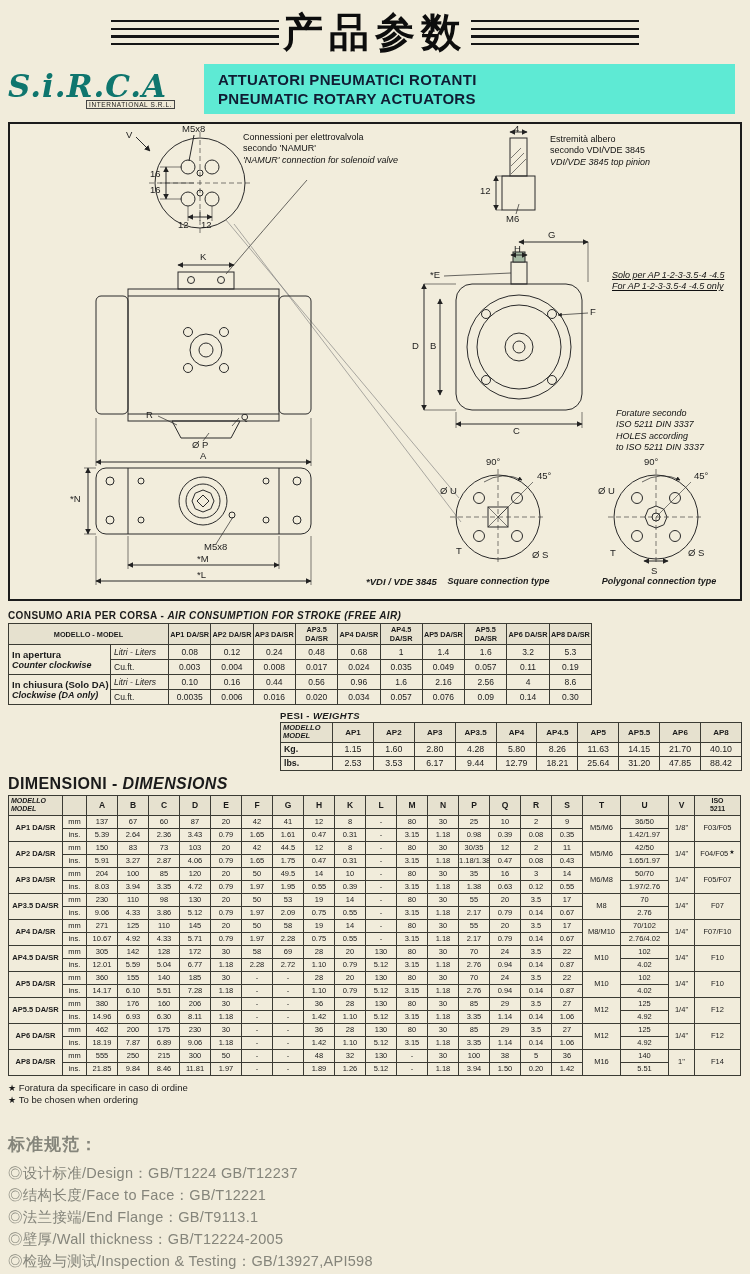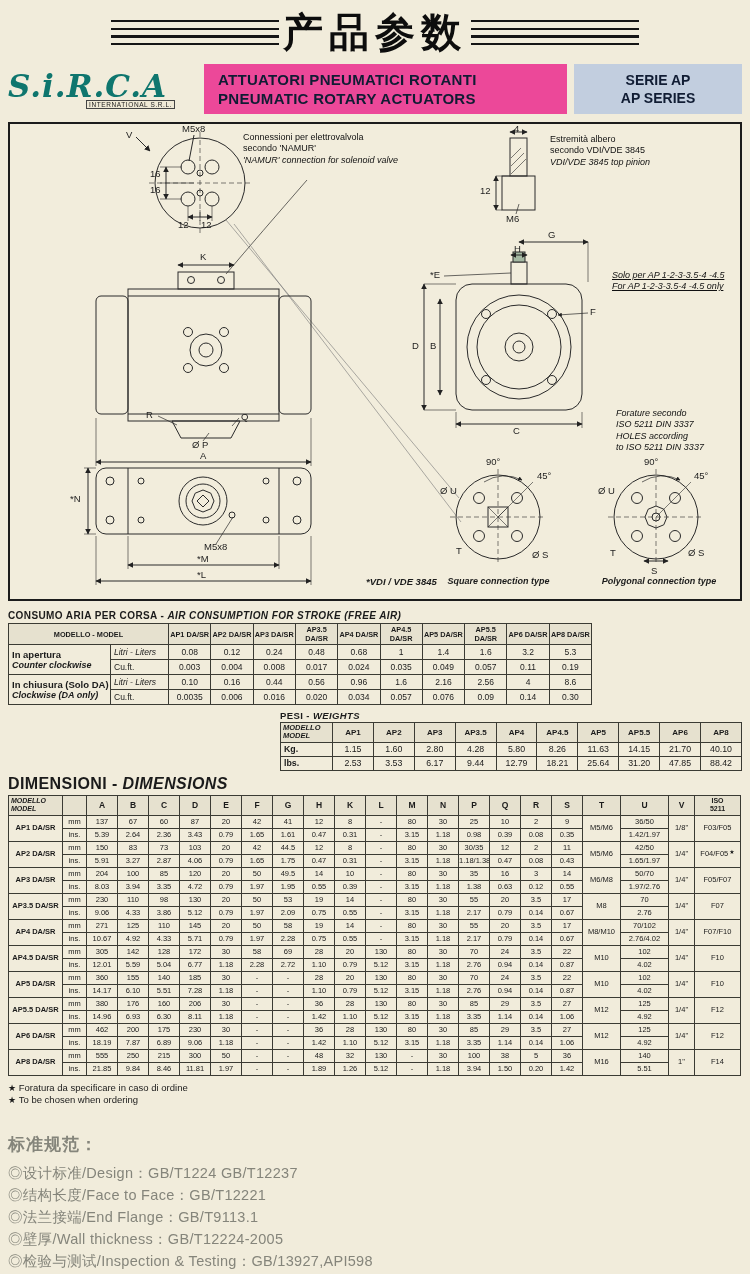--- a/index.html
+++ b/index.html
@@ -19,21 +19,21 @@
     background:repeating-linear-gradient(to bottom,#151515 0 2.5px, transparent 2.5px 7.5px); }
   .page-title { font-size:40px; font-weight:bold; letter-spacing:6px; color:#0d0d0d; white-space:nowrap; }
 
   
   .header-band { margin-top:6px; height:50px; display:flex; align-items:stretch; }
   .logo { width:196px; position:relative; }
   .logo-script { font-family:"DejaVu Serif", serif; font-style:italic; font-weight:bold;
     font-size:31px; line-height:44px; letter-spacing:1px; color:#0f766e; }
   .logo-sub { position:absolute; left:78px; bottom:5px; font-size:6.5px; letter-spacing:.6px;
     border:1px solid #444; padding:0 2px; background:#efe9d6; }
-  .band-center { flex:1; background:#ec4899; margin-right:7px; padding-left:14px;
+  .band-center { flex:1; background:#5eead4; margin-right:7px; padding-left:14px;
     display:flex; flex-direction:column; justify-content:center; gap:2px; }
   .band-center div { font-size:15px; font-weight:bold; color:#101c33; letter-spacing:.3px; }
   .band-right { width:168px; background:#c2cedf; display:flex; flex-direction:column;
     justify-content:center; align-items:center; gap:2px; }
   .band-right div { font-size:14px; font-weight:bold; color:#101c33; }
 
   
   .drawing-box { margin-top:8px; border:2px solid #1c1c1c; height:479px; position:relative;
     background:#f2eddc; }
   .drawing-box svg { position:absolute; left:0; top:0; }
@@ -106,24 +106,20 @@
   </div>
 
   <div class="header-band">
     <div class="logo">
       <span class="logo-script">S.i.R.C.A</span>
       <span class="logo-sub">INTERNATIONAL S.R.L.</span>
     </div>
     <div class="band-center">
       <div>ATTUATORI PNEUMATICI ROTANTI</div>
       <div>PNEUMATIC ROTARY ACTUATORS</div>
-    </div>
-    <div class="band-right">
-      <div>SERIE AP</div>
-      <div>AP SERIES</div>
     </div>
   </div>
 
   <div class="drawing-box">
     <svg width="730" height="475" viewBox="0 0 730 475">
       <defs>
         <marker id="ar" viewBox="0 0 10 10" refX="9" refY="5" markerWidth="6" markerHeight="6" orient="auto-start-reverse">
           <path d="M0,0L10,5L0,10z" fill="#222"></path>
         </marker>
       </defs>

